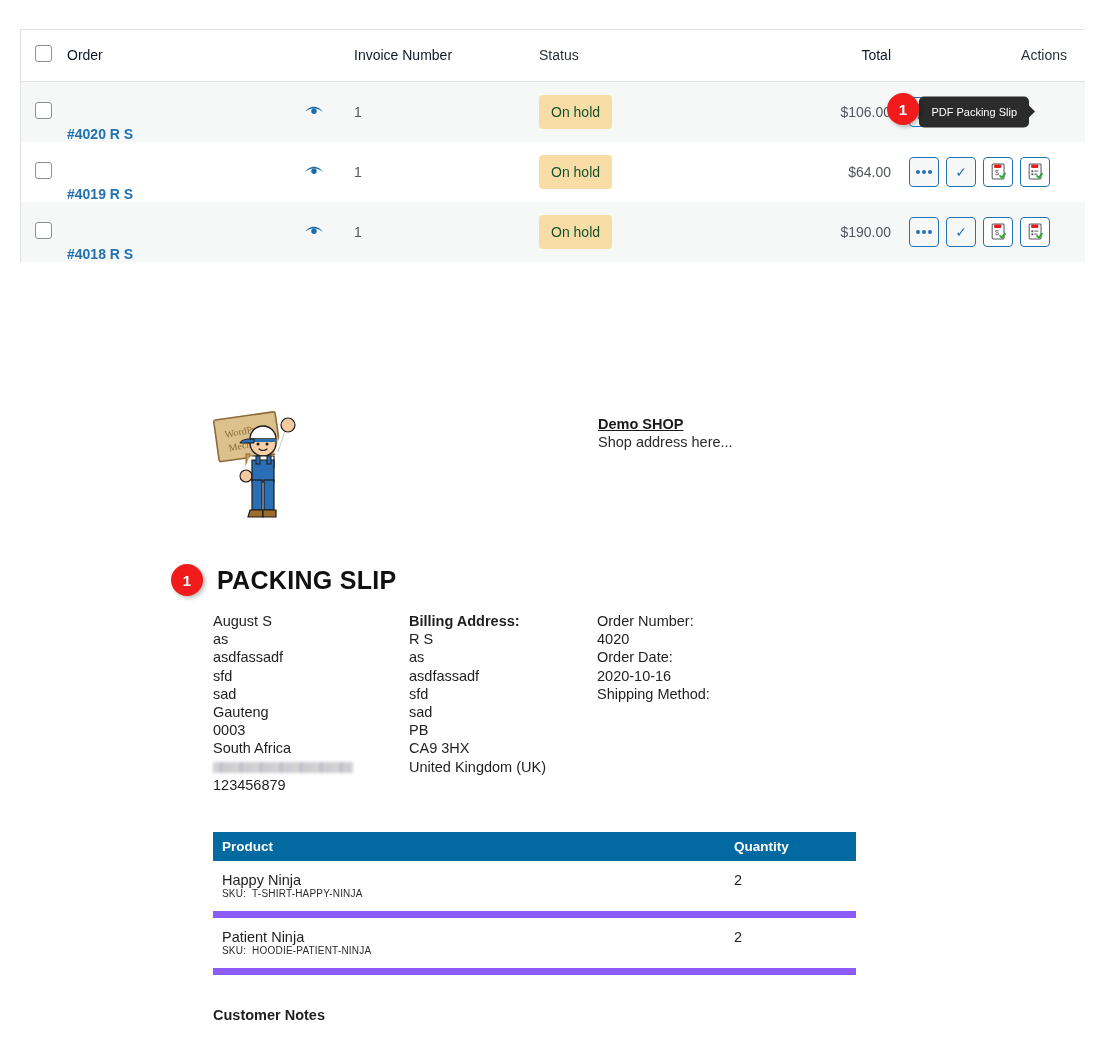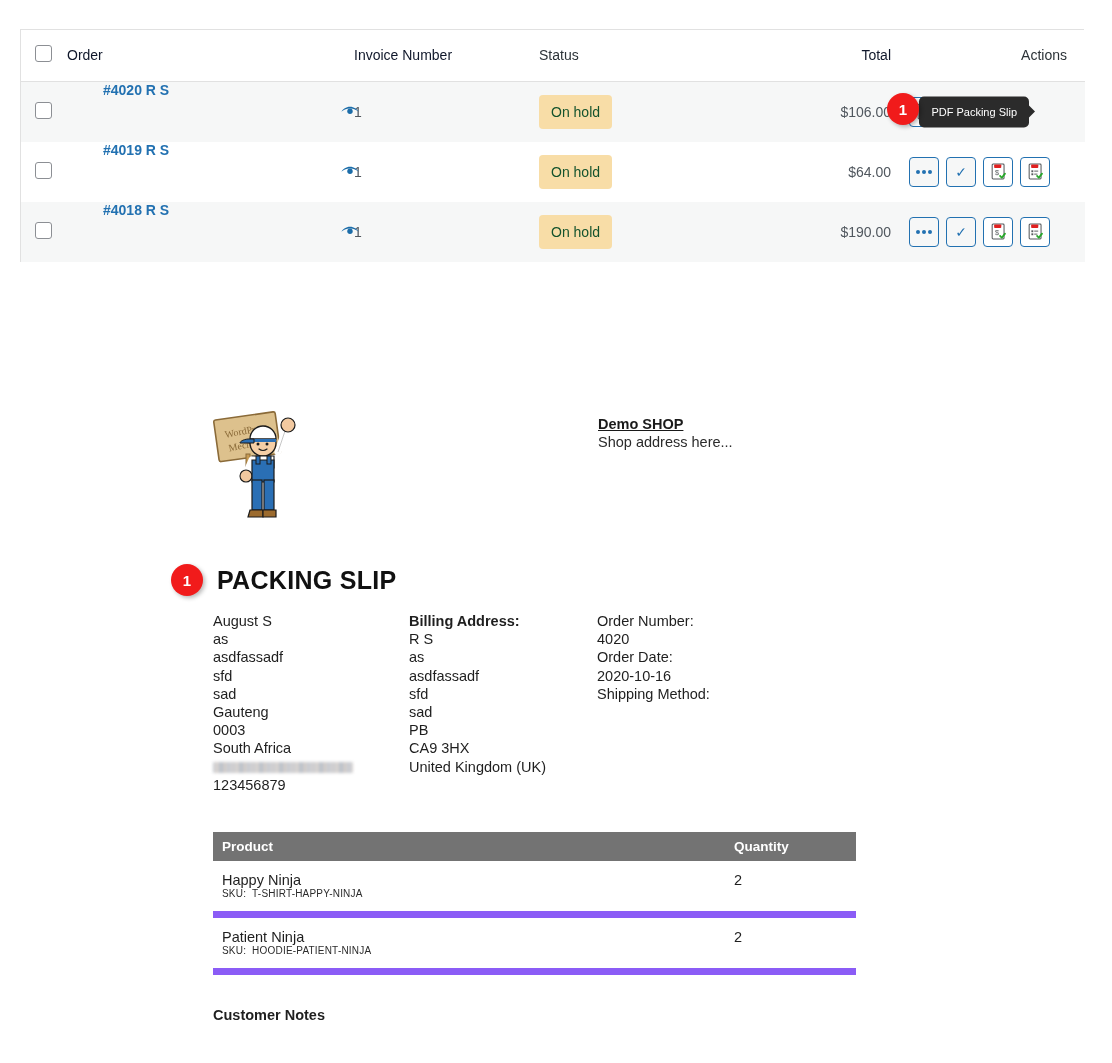--- a/index.html
+++ b/index.html
@@ -66,21 +66,21 @@
   table.orders tbody tr td { background: #ffffff; }
   table.orders tbody tr.alt td { background: #f6f7f7; }
 
   .order-link {
     color: #2271b1;
     font-weight: bold;
     font-size: 14px;
     text-decoration: none;
     cursor: pointer;
   }
-  .order-cell { position: relative; display: flex; align-items: flex-start; height: 60px; margin-left: 36px; }
+  .order-cell { position: relative; display: flex; align-items: flex-end; height: 60px; }
   .eye-icon {
     position: absolute;
     left: 238px;
     top: 50%;
     transform: translateY(-50%);
     width: 18px; height: 14px;
     display: inline-block;
     cursor: pointer;
   }
   .eye-icon svg { display: block; }
@@ -256,21 +256,21 @@
 
   
   .prod-table {
     position: absolute;
     left: 213px;
     top: 444px;
     width: 643px;
     border-collapse: collapse;
   }
   .prod-table thead th {
-    background: #737373;
+    background: #0369a1;
     color: #ffffff;
     font-size: 13.5px;
     font-weight: bold;
     text-align: left;
     padding: 7px 9px;
   }
   .prod-table thead th.qty { width: 132px; padding-left: 10px; }
   .prod-table tbody td {
     border-bottom: 7px solid #8b5cf6;
     padding: 11px 9px 12px 9px;

